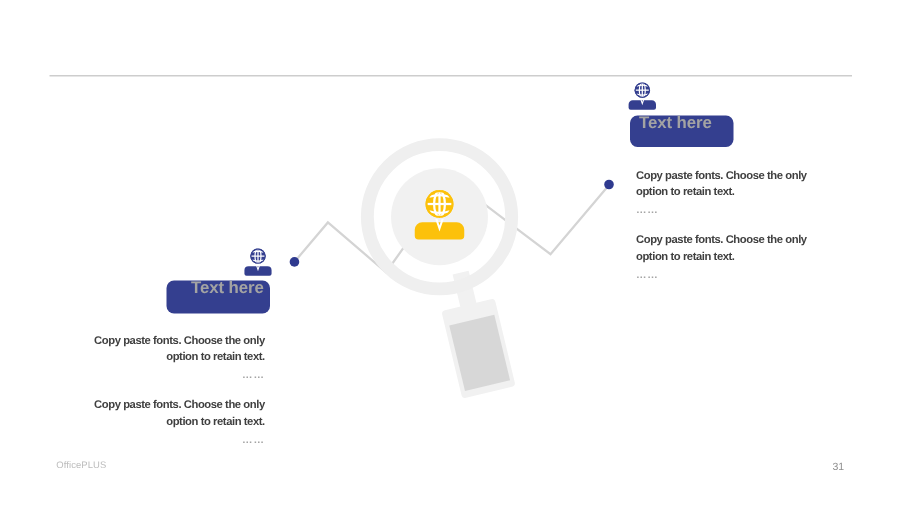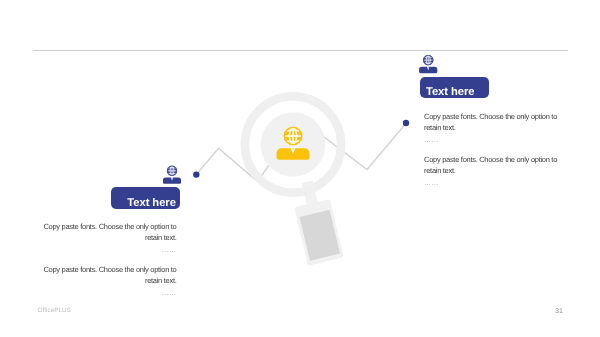--- a/index.html
+++ b/index.html
@@ -4,28 +4,28 @@
 <style>
   html,body{margin:0;padding:0;}
   body{width:600px;height:337px;background:#ffffff;overflow:hidden;-webkit-font-smoothing:antialiased;text-rendering:geometricPrecision;
        font-family:"Liberation Sans",sans-serif;}
   #slide{position:relative;width:600px;height:337px;background:#fff;}
 
   .divider{position:absolute;left:33px;top:50px;width:535px;height:1px;background:#cdcdcd;}
 
   .svgwrap{position:absolute;left:0;top:0;width:600px;height:337px;}
 
-  .chip{position:absolute;background:#343f8f;border-radius:5px;color:#ffffff;box-sizing:border-box;
-        font-weight:bold;display:flex;align-items:flex-end;}
+  .chip{position:absolute;background:#343f8f;border-radius:5px;color:#a3a3a3;box-sizing:border-box;
+        font-weight:bold;display:flex;align-items:flex-start;}
   .chip span{font-size:11.2px;letter-spacing:-0.05px;line-height:11px;filter:opacity(1);}
   .chip.right{justify-content:flex-start;padding-left:6px;}
   .chip.left{justify-content:flex-end;padding-right:4.2px;}
 
   .para{position:absolute;font-size:7.5px;color:#3f3f3f;line-height:11px;
-        font-weight:400;letter-spacing:-0.29px;filter:opacity(1);}
+        font-weight:700;letter-spacing:-0.29px;filter:opacity(1);}
   .para .note{letter-spacing:0.55px;color:#a3a3a3;font-size:7px;margin-top:2px;}
 
   .footer-logo{position:absolute;left:37.5px;top:307.3px;font-size:6.3px;line-height:7px;color:#bcbcbc;letter-spacing:0.06px;}
   .page-no{position:absolute;left:555px;top:307.6px;font-size:7px;line-height:7px;color:#8e8e8e;}
 </style>
 </head>
 <body>
 
 <div id="slide">
 

